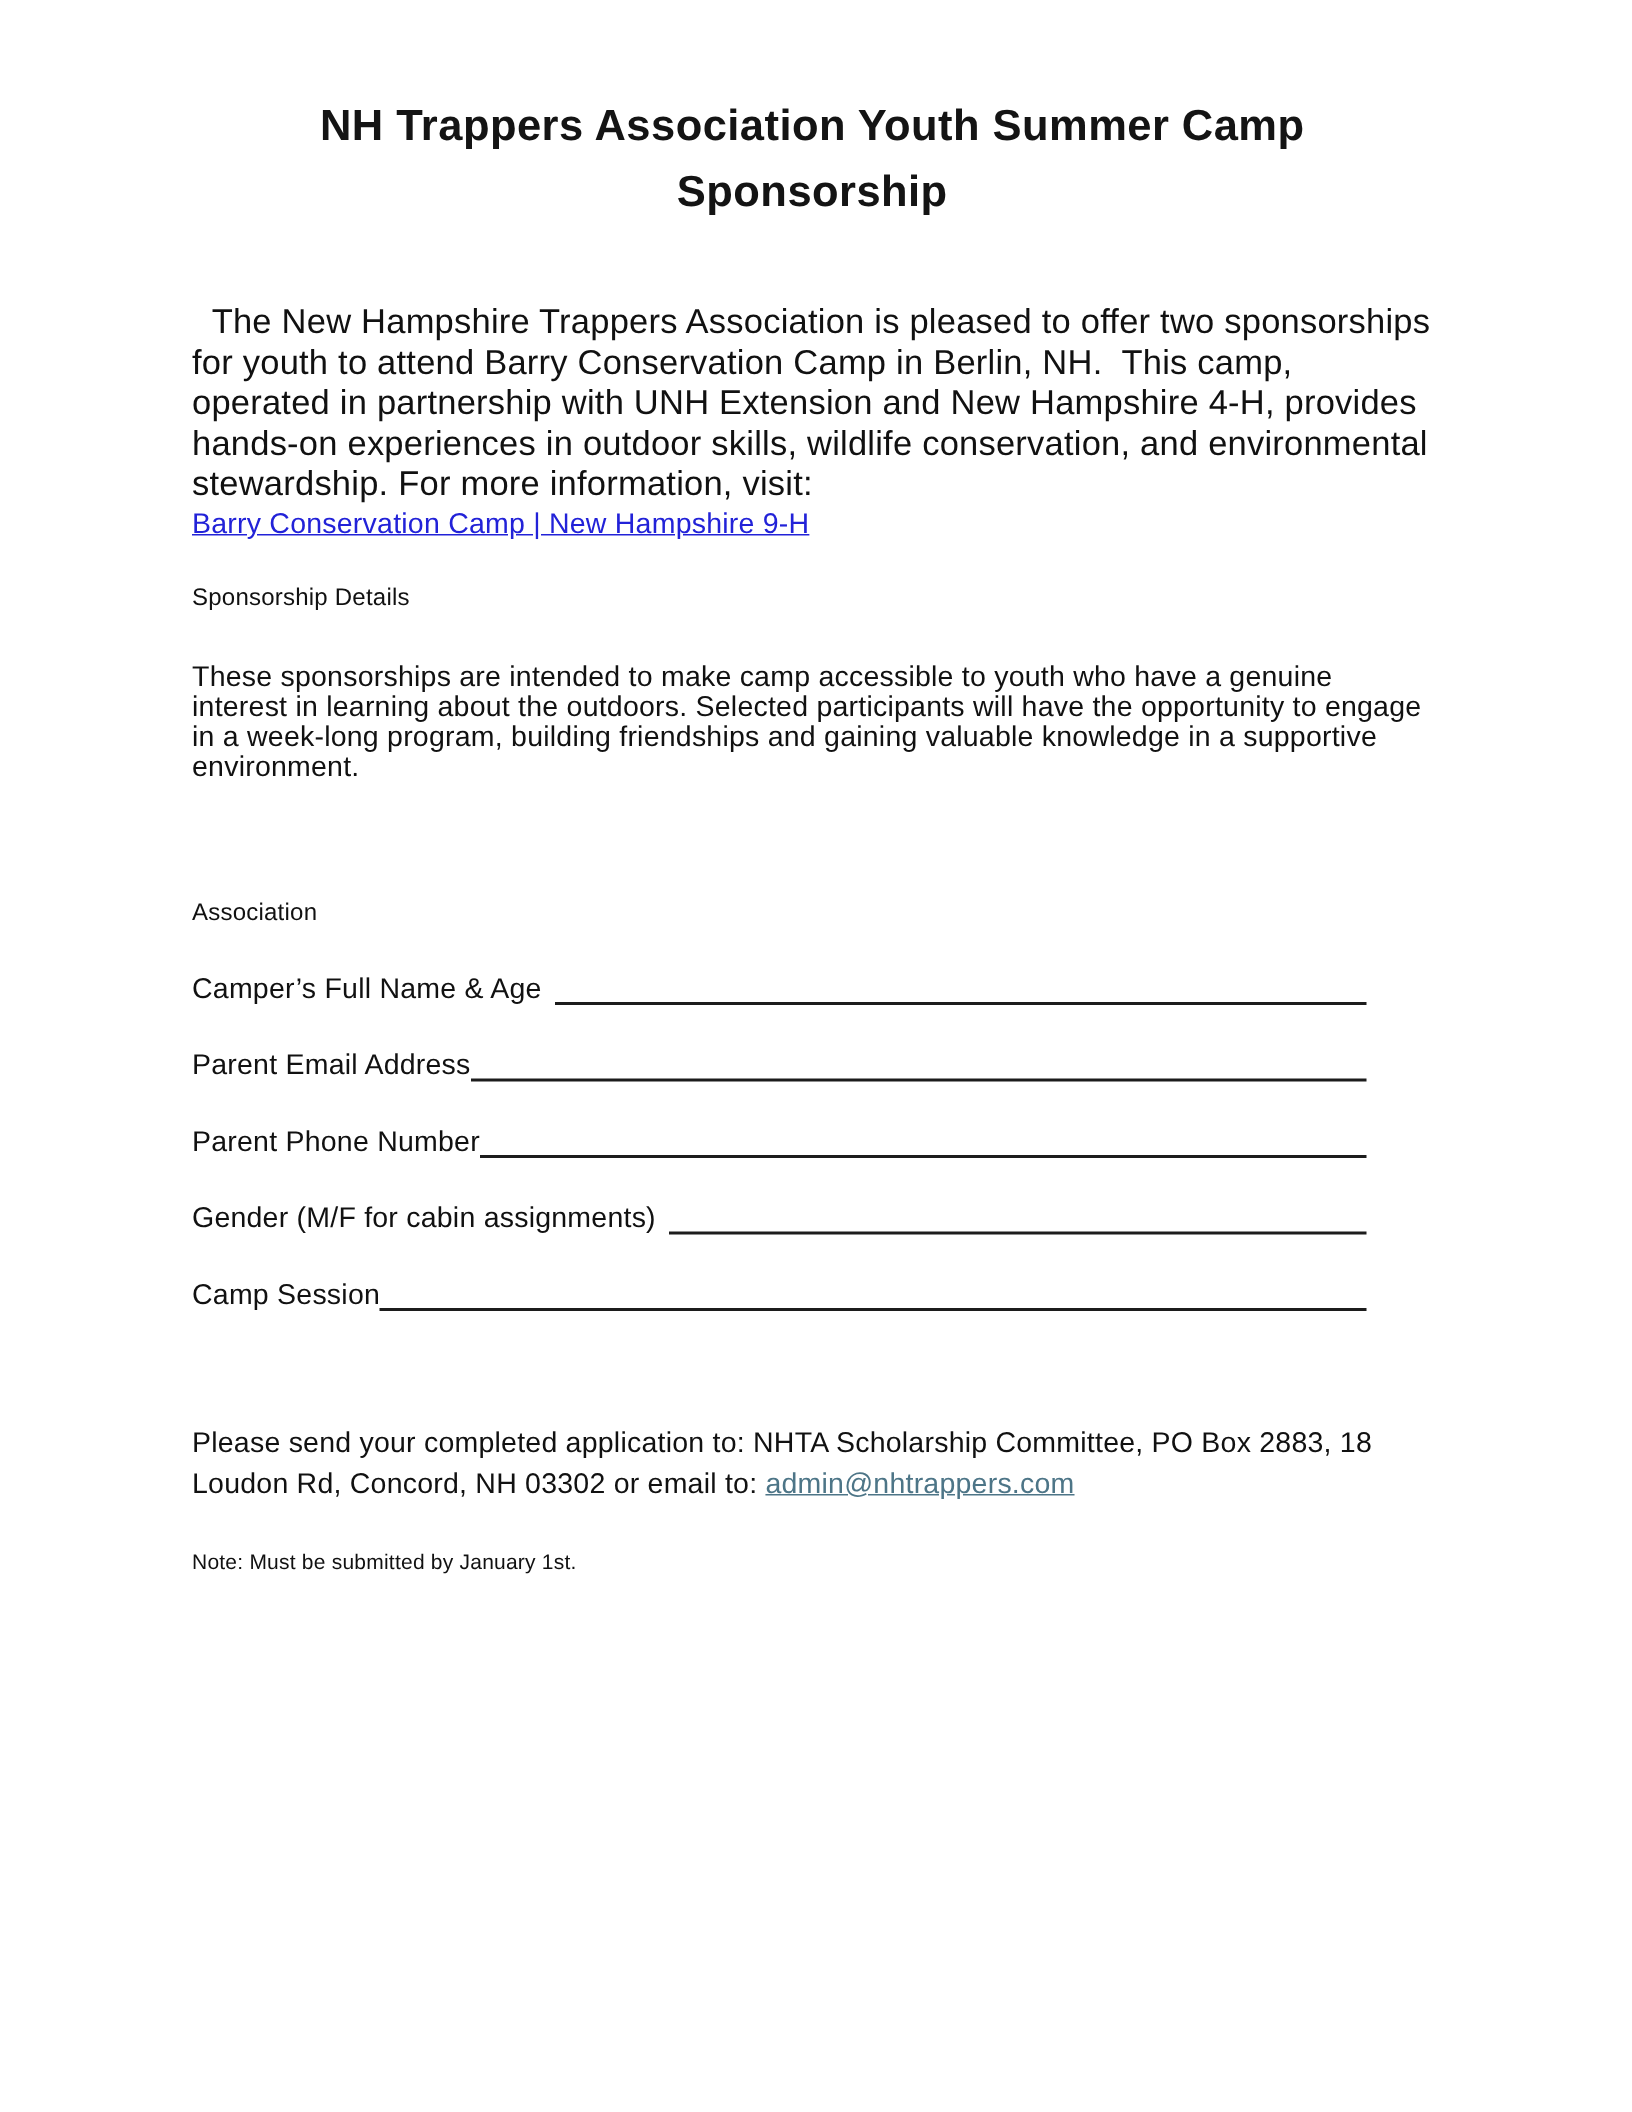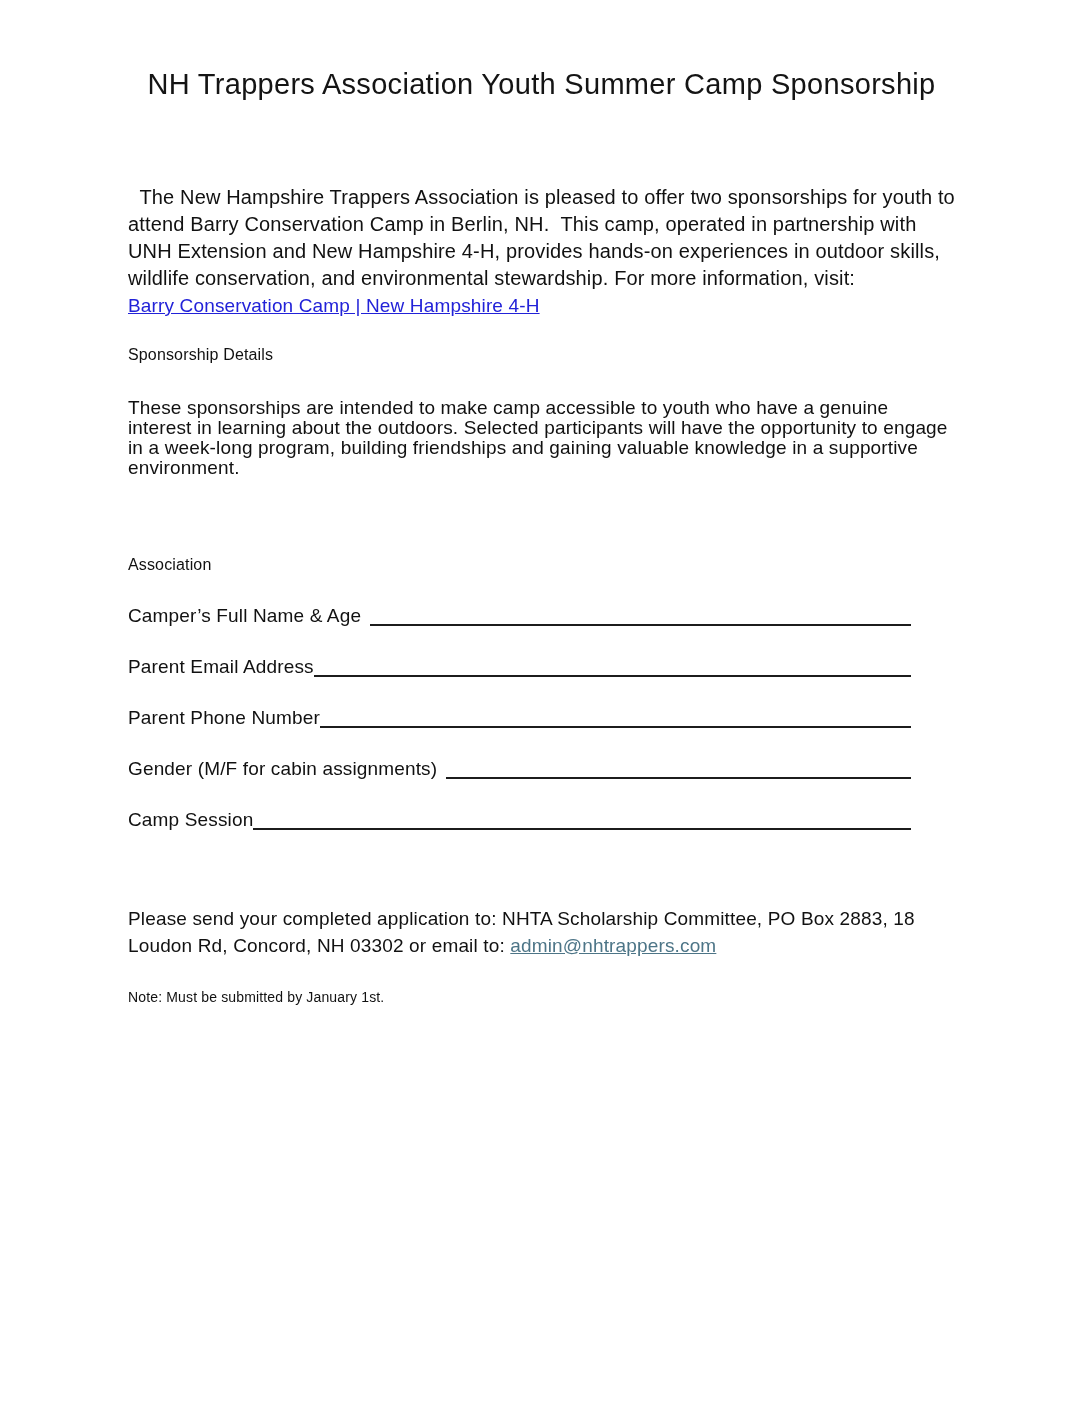--- a/index.html
+++ b/index.html
@@ -18,27 +18,27 @@
     box-sizing: border-box;
     padding: 0 133px 0 128px;
     overflow: hidden;
   }
   .doc-title {
     margin: 62px auto 0 auto;
     max-width: 790px;
     text-align: center;
     font-size: 29px;
     line-height: 44px;
-    font-weight: 400;
+    font-weight: 700;
     letter-spacing: 0.3px;
     color: #141414;
   }
   .intro {
-    margin: 78px 0 0 0;
-    font-size: 20px;
+    margin: 51px 0 0 0;
+    font-size: 23px;
     line-height: 27px;
     letter-spacing: 0.15px;
     white-space: pre-wrap;
   }
   .doc-link {
     display: inline-block;
     margin: 0;
     font-size: 19px;
     line-height: 27px;
     letter-spacing: 0.15px;
@@ -111,21 +111,21 @@
 </style>
 </head>
 <body style="color: rgb(17, 17, 17);">
 
 <div class="page">
 
   <h1 class="doc-title">NH Trappers Association Youth Summer Camp Sponsorship</h1>
 
   <p class="intro"><span>  The New Hampshire Trappers Association is pleased to offer two sponsorships for youth to attend Barry Conservation Camp in Berlin, NH.  This camp, operated in partnership with UNH Extension and New Hampshire 4-H, provides hands-on experiences in outdoor skills, wildlife conservation, and environmental stewardship. For more information, visit:</span></p>
 
-  <a class="doc-link">Barry Conservation Camp | New Hampshire 4-H</a>
+  <a class="doc-link">Barry Conservation Camp | New Hampshire 9-H</a>
 
   <p class="section-heading">Sponsorship Details</p>
 
   <p class="details-body">These sponsorships are intended to make camp accessible to youth who have a genuine interest in learning about the outdoors. Selected participants will have the opportunity to engage in a week-long program, building friendships and gaining valuable knowledge in a supportive environment.</p>
 
   <p class="section-heading application-heading">Association</p>
 
   <div class="form-area">
 
     <div class="field-row row-gap">

